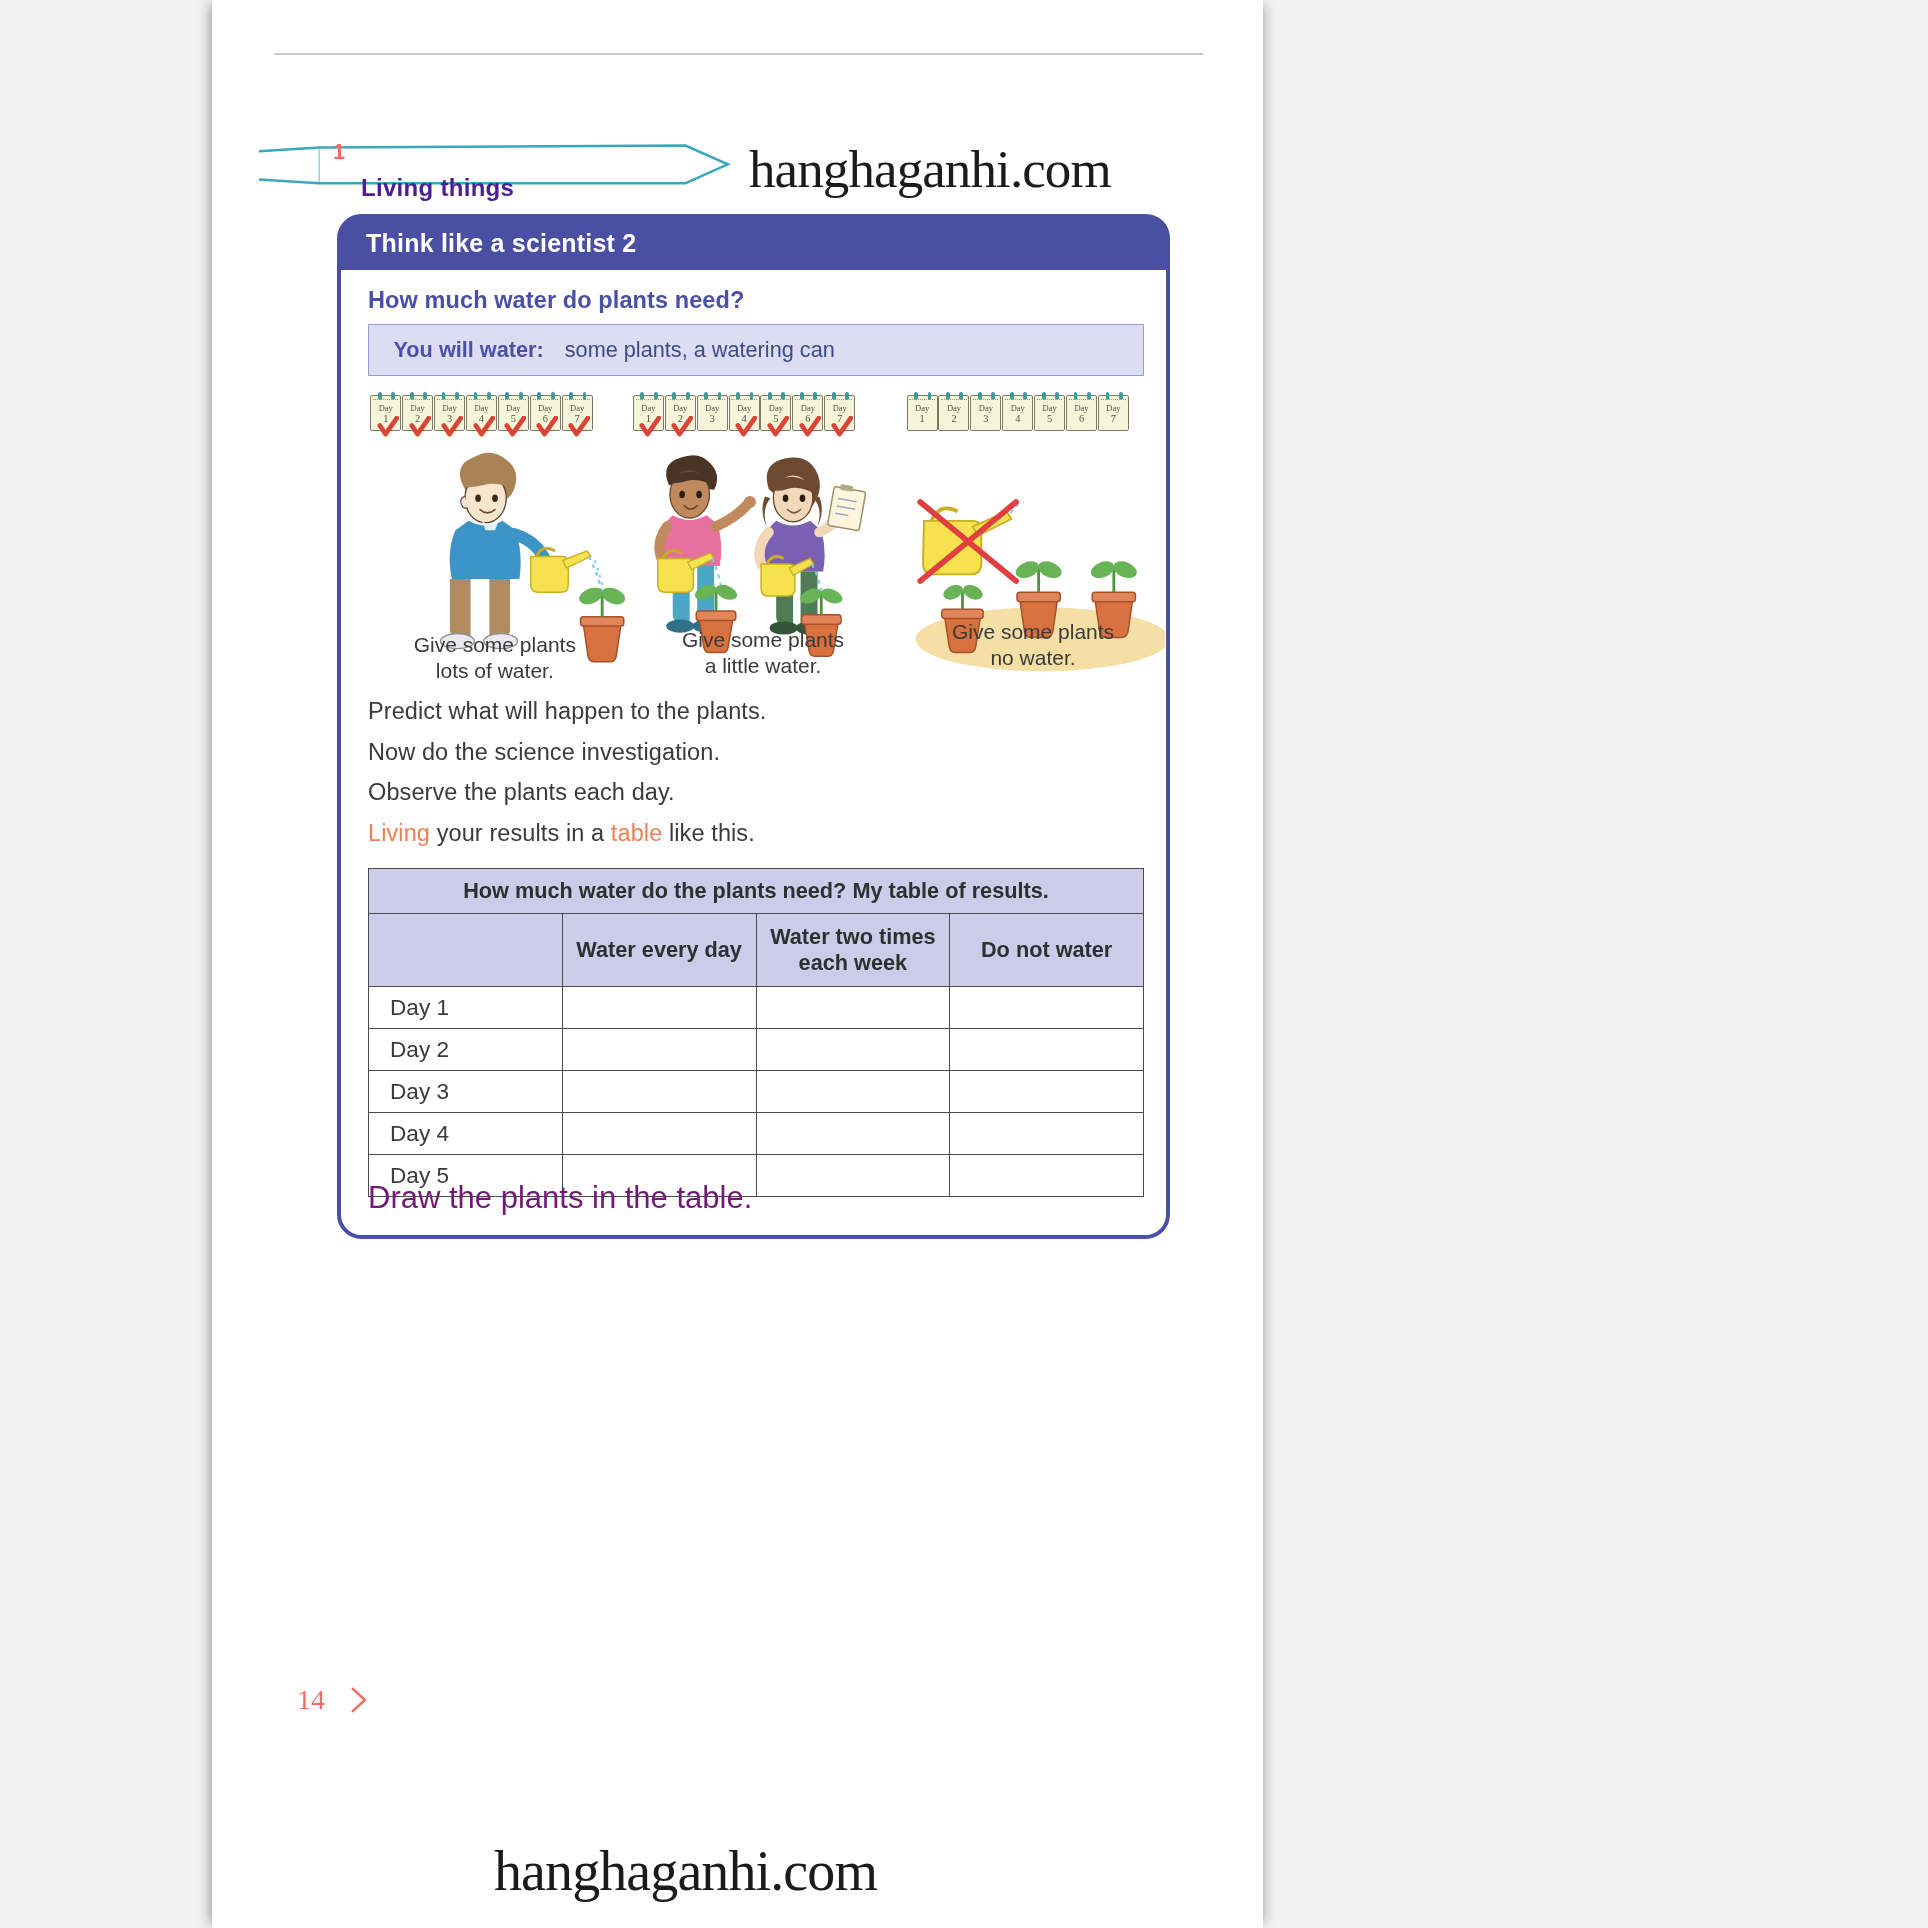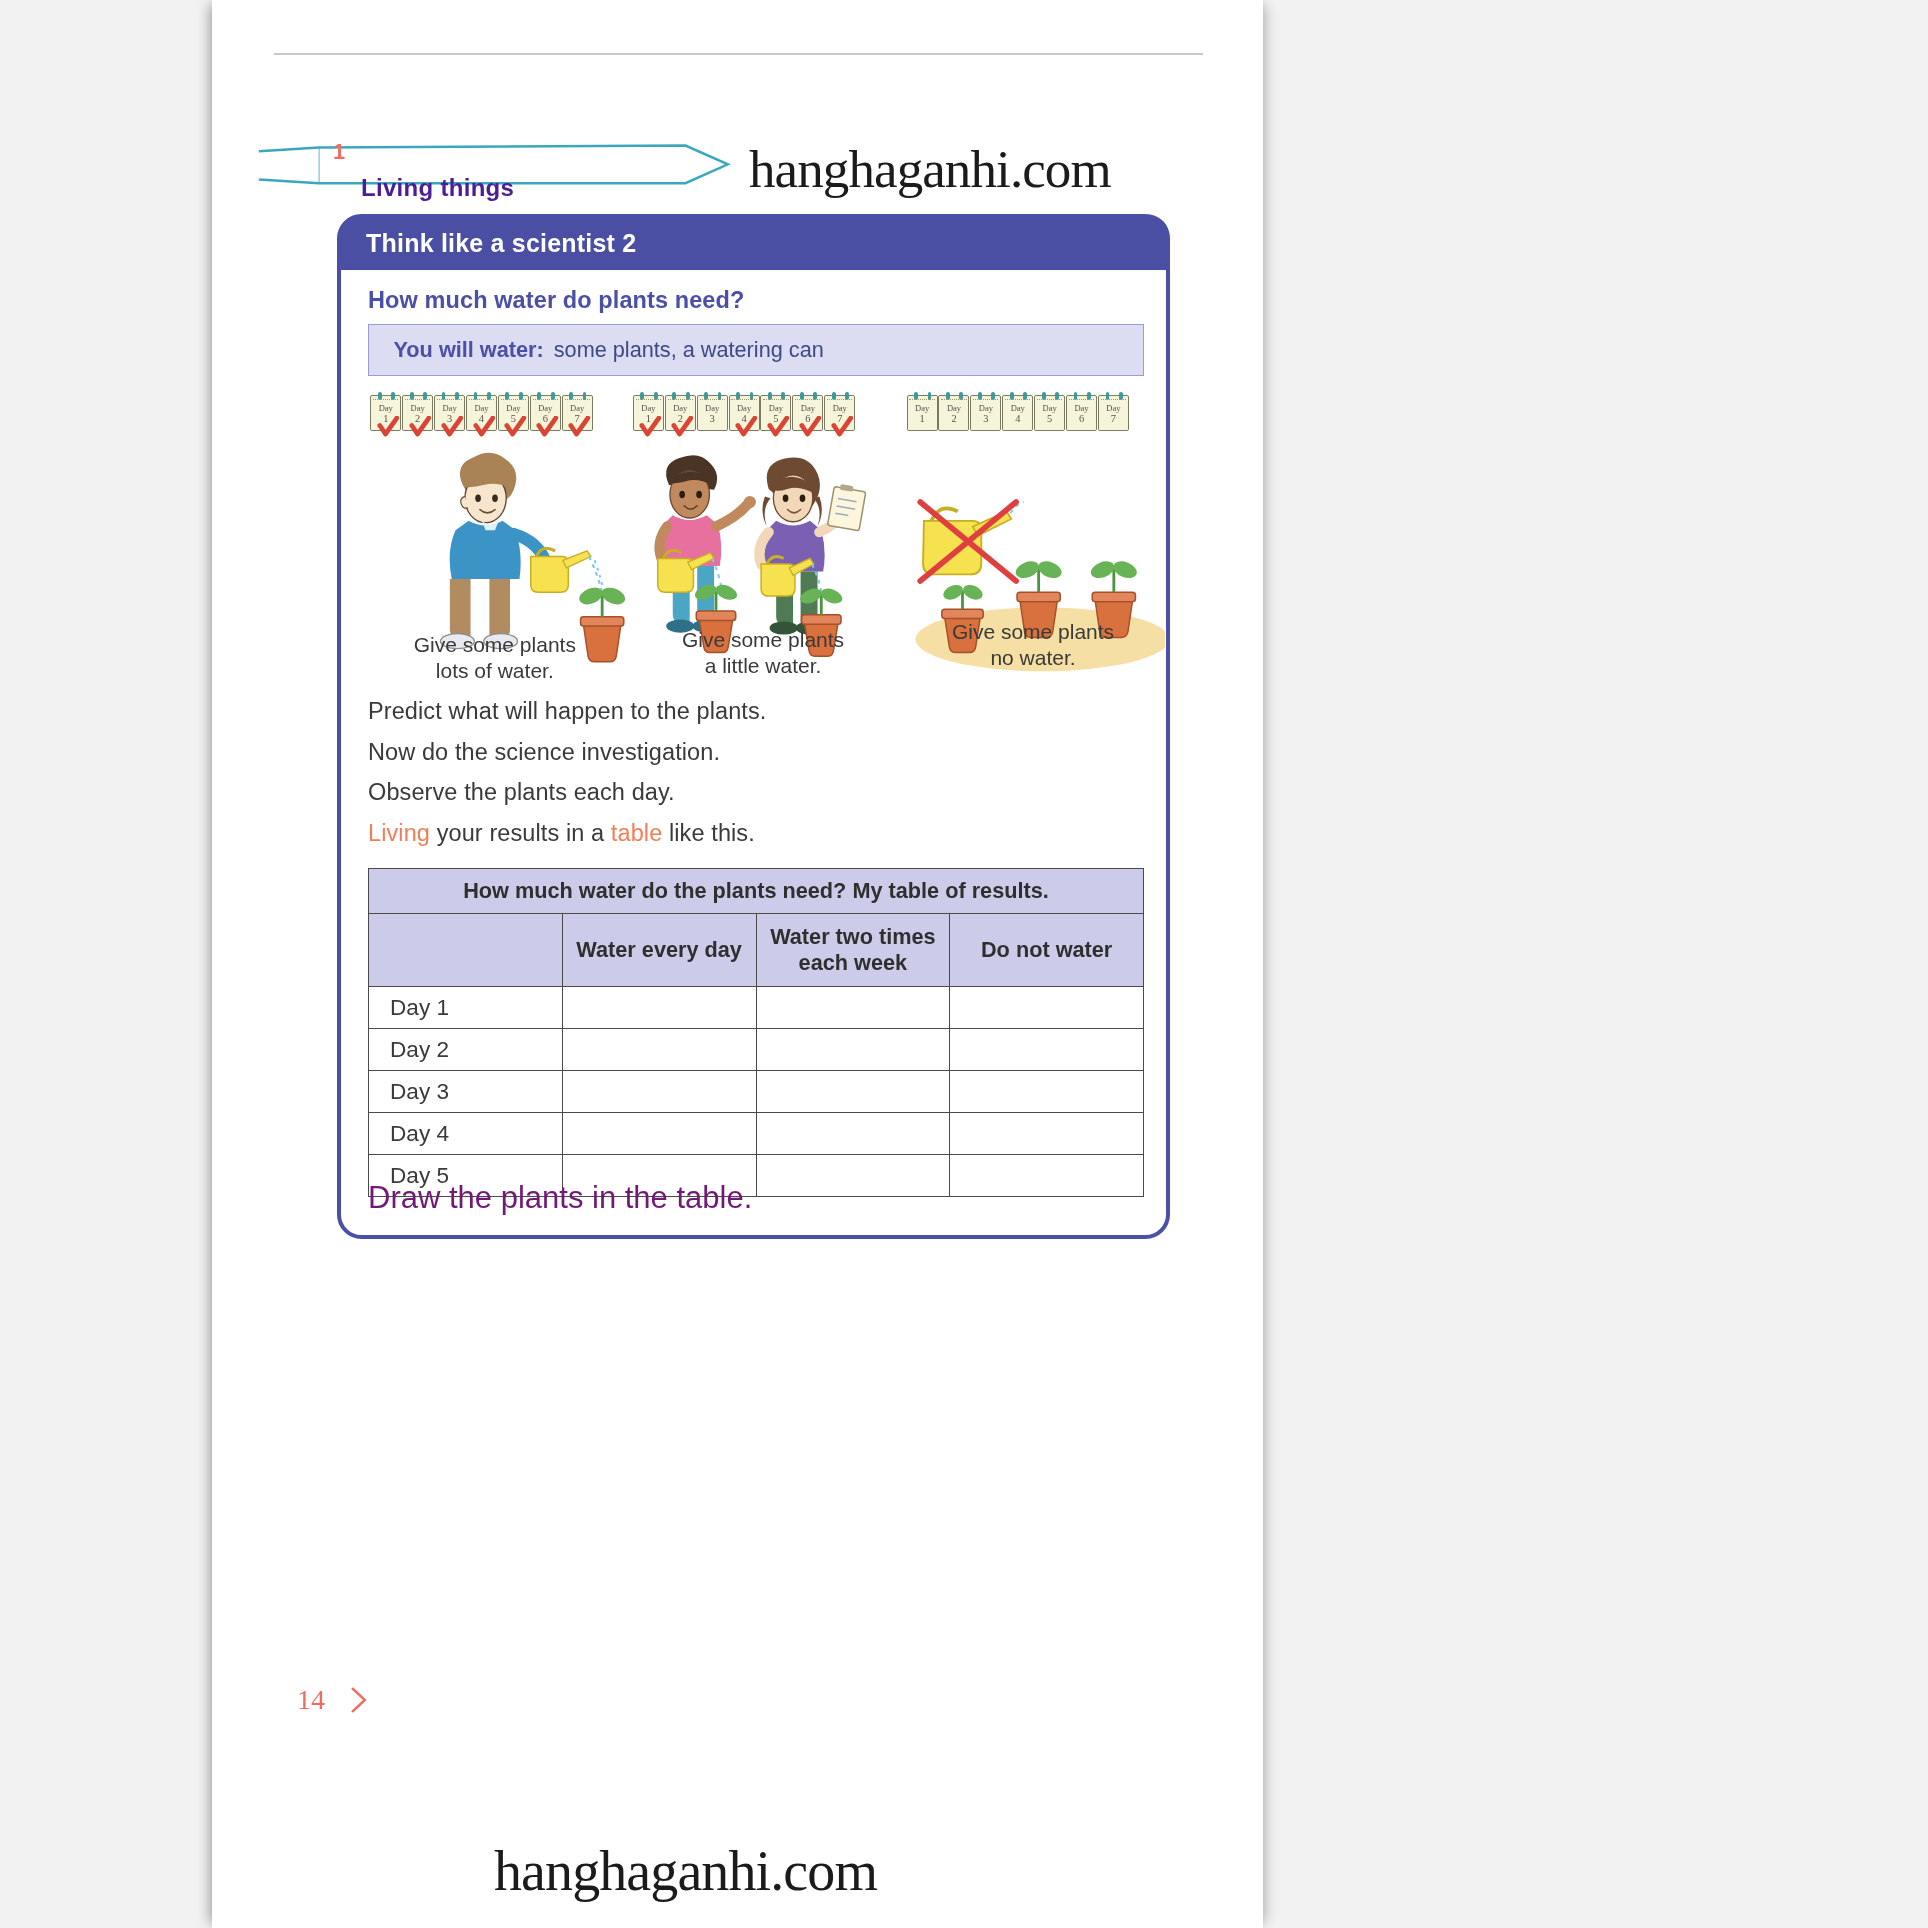--- a/index.html
+++ b/index.html
@@ -75,21 +75,21 @@
     width: 776px; height: 52px;
     background: #dcdcf2;
     border: 1.4px solid #9a9ad4;
     display: flex; align-items: center;
   }
   .need-label {
     margin-left: 24.5px;
     font-size: 21.7px; font-weight: bold; color: #4a4fa8;
   }
   .need-items {
-    margin-left: 10px;
+    margin-left: 21px;
     font-size: 21.7px; color: #3c4a86;
   }
   
   .illus-row {
     position: absolute; left: 19px; top: 177px;
     width: 796px; height: 292px;
   }
   .illus { position: absolute; top: 0; width: 264px; height: 292px; }
   .illus-1 { left: 2.8px; }
   .illus-2 { left: 271px; }

